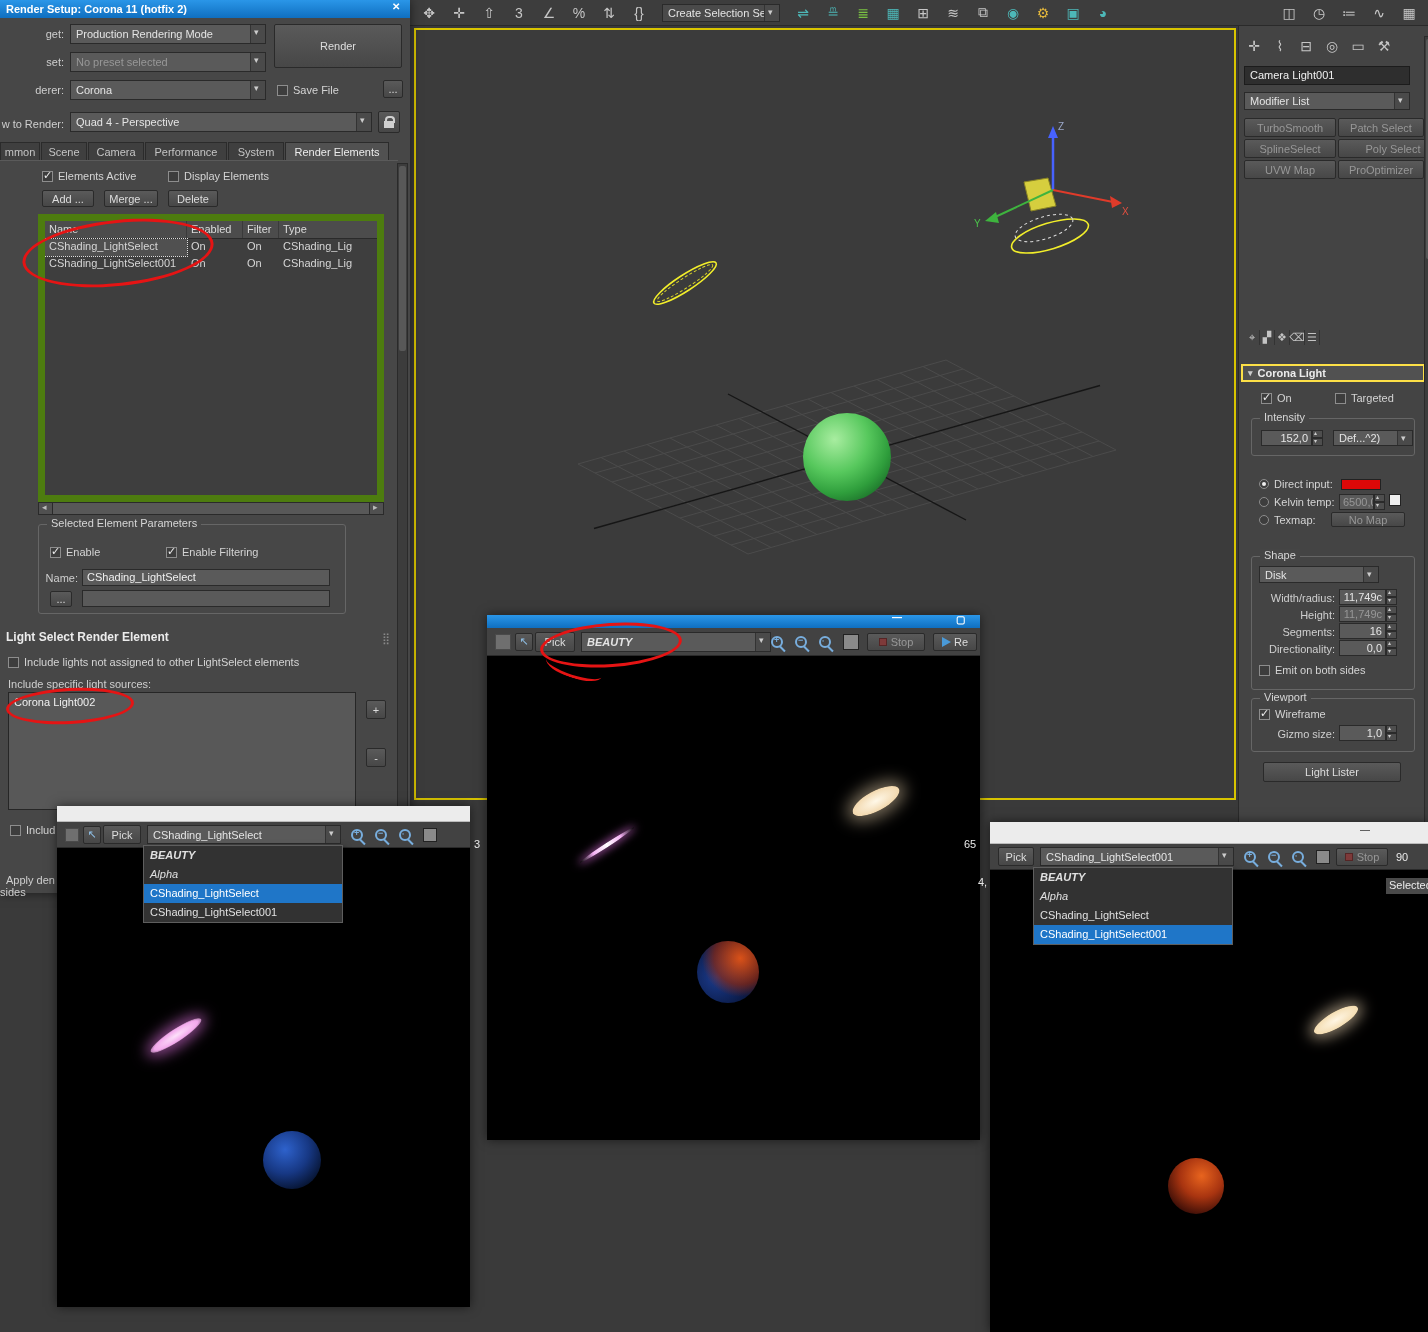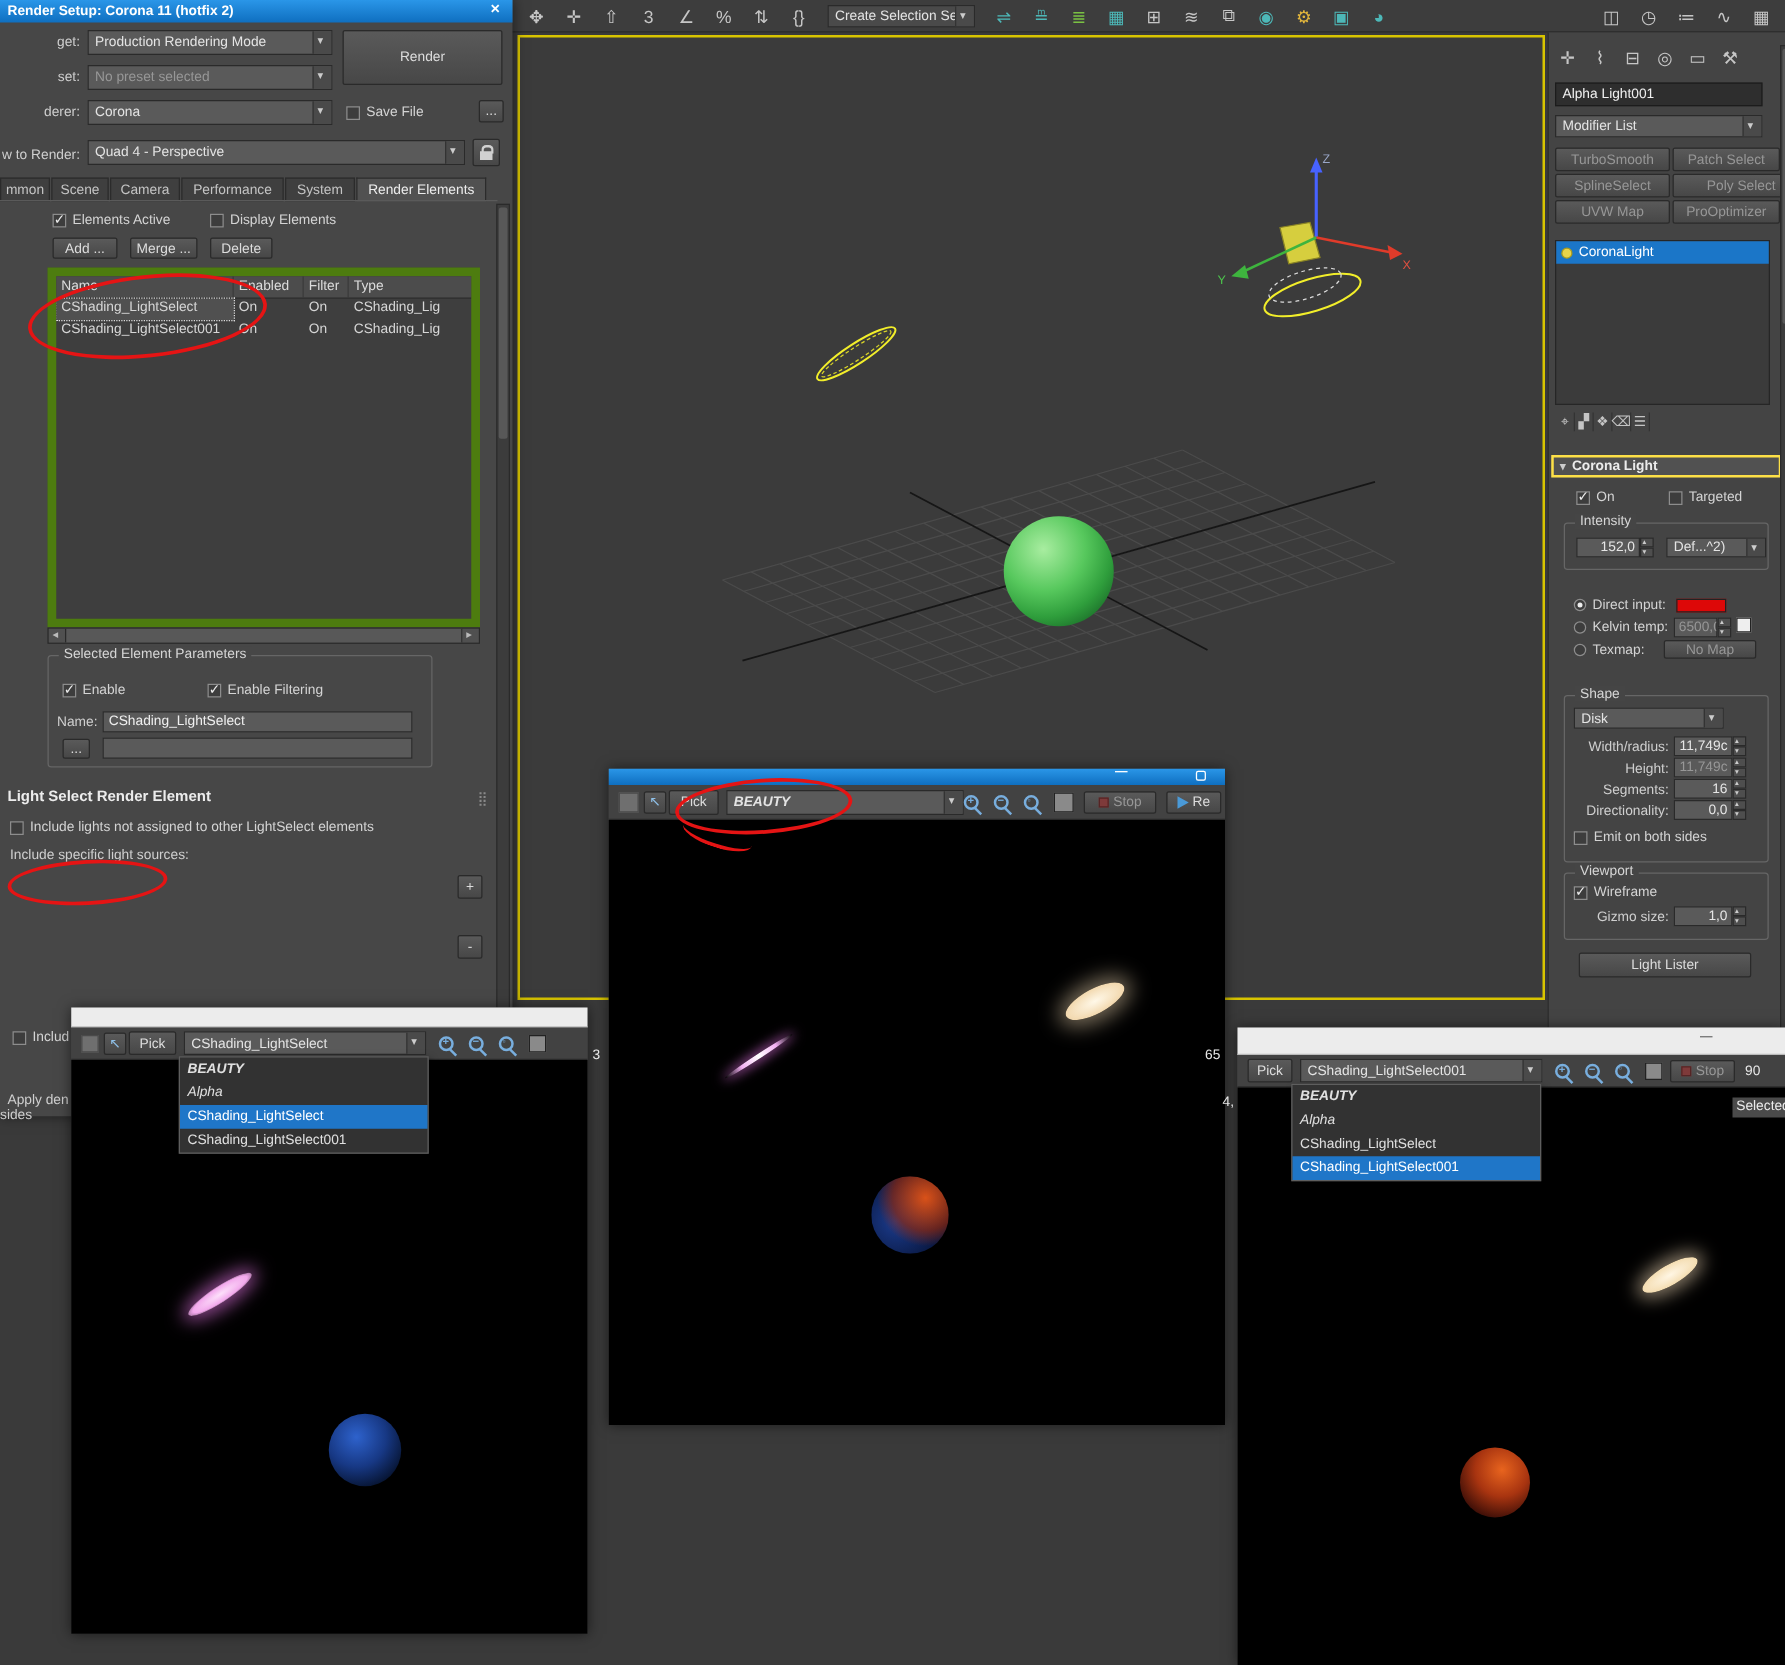--- a/index.html
+++ b/index.html
@@ -159,37 +159,31 @@
 
   <div class="abs cp" style="left:1238px;top:26px;width:190px;height:1306px;background:#444;border-left:1px solid #2a2a2a;z-index:3">
     <div class="abs" style="left:4px;top:10px;display:flex;gap:4px">
       <span class="ticon" style="width:22px;height:20px">✛</span>
       <span class="ticon" style="width:22px;height:20px">⌇</span>
       <span class="ticon" style="width:22px;height:20px">⊟</span>
       <span class="ticon" style="width:22px;height:20px">◎</span>
       <span class="ticon" style="width:22px;height:20px">▭</span>
       <span class="ticon" style="width:22px;height:20px">⚒</span>
     </div>
-    <div class="abs" style="left:5px;top:40px;width:166px;height:19px;background:#2e2e2e;border:1px solid #1c1c1c;padding:2px 5px;color:#f0f0f0">Alpha Light001</div>
+    <div class="abs" style="left:5px;top:40px;width:166px;height:19px;background:#2e2e2e;border:1px solid #1c1c1c;padding:2px 5px;color:#f0f0f0">Camera Light001</div>
     <div class="dd" style="left:5px;top:66px;width:166px;height:18px">
       <span class="ddv">Modifier List</span>
       <span class="dda"></span>
     </div>
     <div class="btn dim" style="left:5px;top:92px;width:92px;height:19px">TurboSmooth</div>
     <div class="btn dim" style="left:99px;top:92px;width:86px;height:19px">Patch Select</div>
     <div class="btn dim" style="left:5px;top:113px;width:92px;height:19px">SplineSelect</div>
     <div class="btn dim" style="left:99px;top:113px;width:110px;height:19px">Poly Select</div>
     <div class="btn dim" style="left:5px;top:134px;width:92px;height:19px">UVW Map</div>
     <div class="btn dim" style="left:99px;top:134px;width:86px;height:19px">ProOptimizer</div>
-    <div class="abs" style="left:5px;top:166px;width:172px;height:132px;background:#3b3b3b;border:1px solid #262626">
-      <div style="height:18px;background:#1b76c8;color:#fff;display:flex;align-items:center">
-        <span class="bulb"></span>
-        <span>CoronaLight</span>
-      </div>
-    </div>
     <div class="abs" style="left:6px;top:304px;display:flex">
       <span class="sicon">⌖</span>
       <span class="sicon">▞</span>
       <span class="sicon">❖</span>
       <span class="sicon">⌫</span>
       <span class="sicon">☰</span>
     </div>
     <div class="rollhdr" style="left:2px;top:338px;width:184px;height:18px">
       <span>Corona Light</span>
     </div>
@@ -400,20 +394,23 @@
     <div class="btn" style="left:50px;top:591px;width:22px;height:16px">...</div>
     <div class="abs" style="left:82px;top:590px;width:248px;height:17px;background:#5a5a5a;border:1px solid #2a2a2a"></div>
 
     <div class="abs" style="left:6px;top:630px;font-size:12px;font-weight:bold;color:#ececec">Light Select Render Element</div>
     <span class="grip" style="left:382px;top:632px">⣿</span>
     <div class="cb" style="left:8px;top:656px">
         <b></b>
         <span>Include lights not assigned to other LightSelect elements</span>
       </div>
     <span class="lbl" style="left:8px;top:678px">Include specific light sources:</span>
+    <div class="abs" style="left:8px;top:692px;width:348px;height:118px;background:#585858;border:1px solid #262626;padding:3px 5px">
+      <div style="color:#f0f0f0">Corona Light002</div>
+    </div>
     <div class="btn" style="left:366px;top:700px;width:20px;height:19px">+</div>
     <div class="btn" style="left:366px;top:748px;width:20px;height:19px">-</div>
     <div class="cb" style="left:10px;top:824px">
         <b></b>
         <span>Includ</span>
       </div>
     <span class="lbl" style="left:6px;top:874px">Apply den</span>
     <span class="lbl" style="left:0;top:886px">sides</span>
   </div>
 

